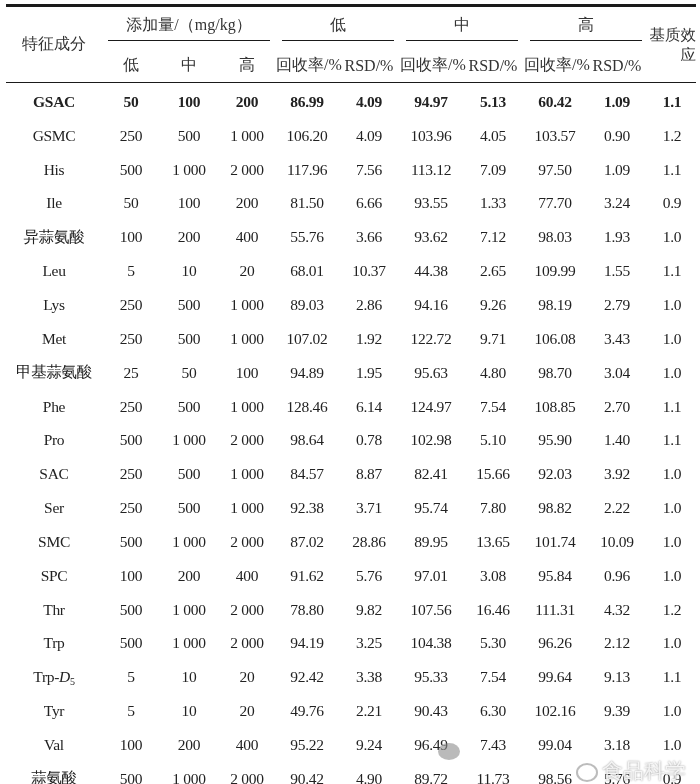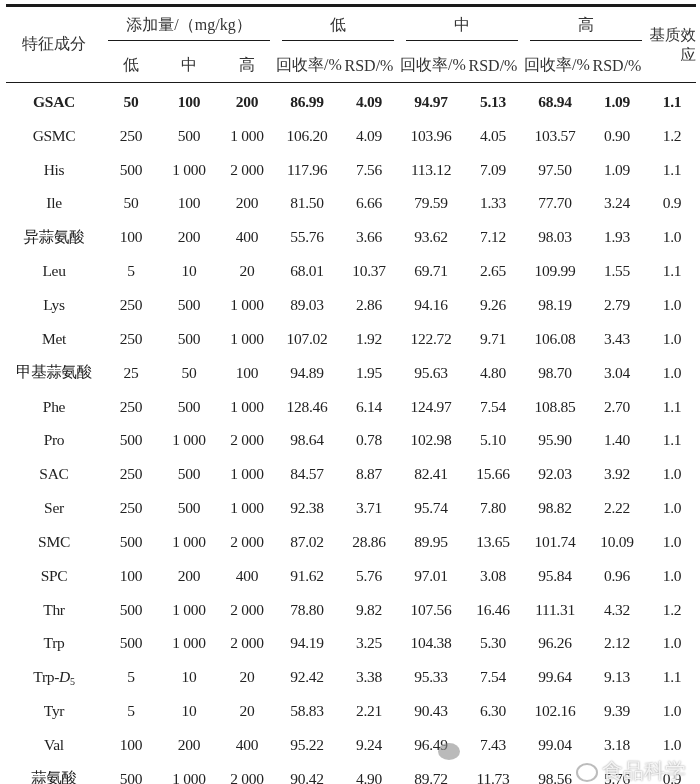--- a/index.html
+++ b/index.html
@@ -132,21 +132,21 @@
   <tbody id="tbody">
       <tr>
         <td class="name">GSAC</td>
         <td>50</td>
         <td>100</td>
         <td>200</td>
         <td>86.99</td>
         <td>4.09</td>
         <td>94.97</td>
         <td>5.13</td>
-        <td>68.94</td>
+        <td>60.42</td>
         <td>1.09</td>
         <td>1.1</td>
       </tr>
       <tr>
         <td class="name">GSMC</td>
         <td>250</td>
         <td>500</td>
         <td>1 000</td>
         <td>106.20</td>
         <td>4.09</td>
@@ -169,21 +169,21 @@
         <td>1.09</td>
         <td>1.1</td>
       </tr>
       <tr>
         <td class="name">Ile</td>
         <td>50</td>
         <td>100</td>
         <td>200</td>
         <td>81.50</td>
         <td>6.66</td>
-        <td>79.59</td>
+        <td>93.55</td>
         <td>1.33</td>
         <td>77.70</td>
         <td>3.24</td>
         <td>0.9</td>
       </tr>
       <tr>
         <td class="name">异蒜氨酸</td>
         <td>100</td>
         <td>200</td>
         <td>400</td>
@@ -195,21 +195,21 @@
         <td>1.93</td>
         <td>1.0</td>
       </tr>
       <tr>
         <td class="name">Leu</td>
         <td>5</td>
         <td>10</td>
         <td>20</td>
         <td>68.01</td>
         <td>10.37</td>
-        <td>69.71</td>
+        <td>44.38</td>
         <td>2.65</td>
         <td>109.99</td>
         <td>1.55</td>
         <td>1.1</td>
       </tr>
       <tr>
         <td class="name">Lys</td>
         <td>250</td>
         <td>500</td>
         <td>1 000</td>
@@ -362,21 +362,21 @@
         <td>7.54</td>
         <td>99.64</td>
         <td>9.13</td>
         <td>1.1</td>
       </tr>
       <tr>
         <td class="name">Tyr</td>
         <td>5</td>
         <td>10</td>
         <td>20</td>
-        <td>58.83</td>
+        <td>49.76</td>
         <td>2.21</td>
         <td>90.43</td>
         <td>6.30</td>
         <td>102.16</td>
         <td>9.39</td>
         <td>1.0</td>
       </tr>
       <tr>
         <td class="name">Val</td>
         <td>100</td>

